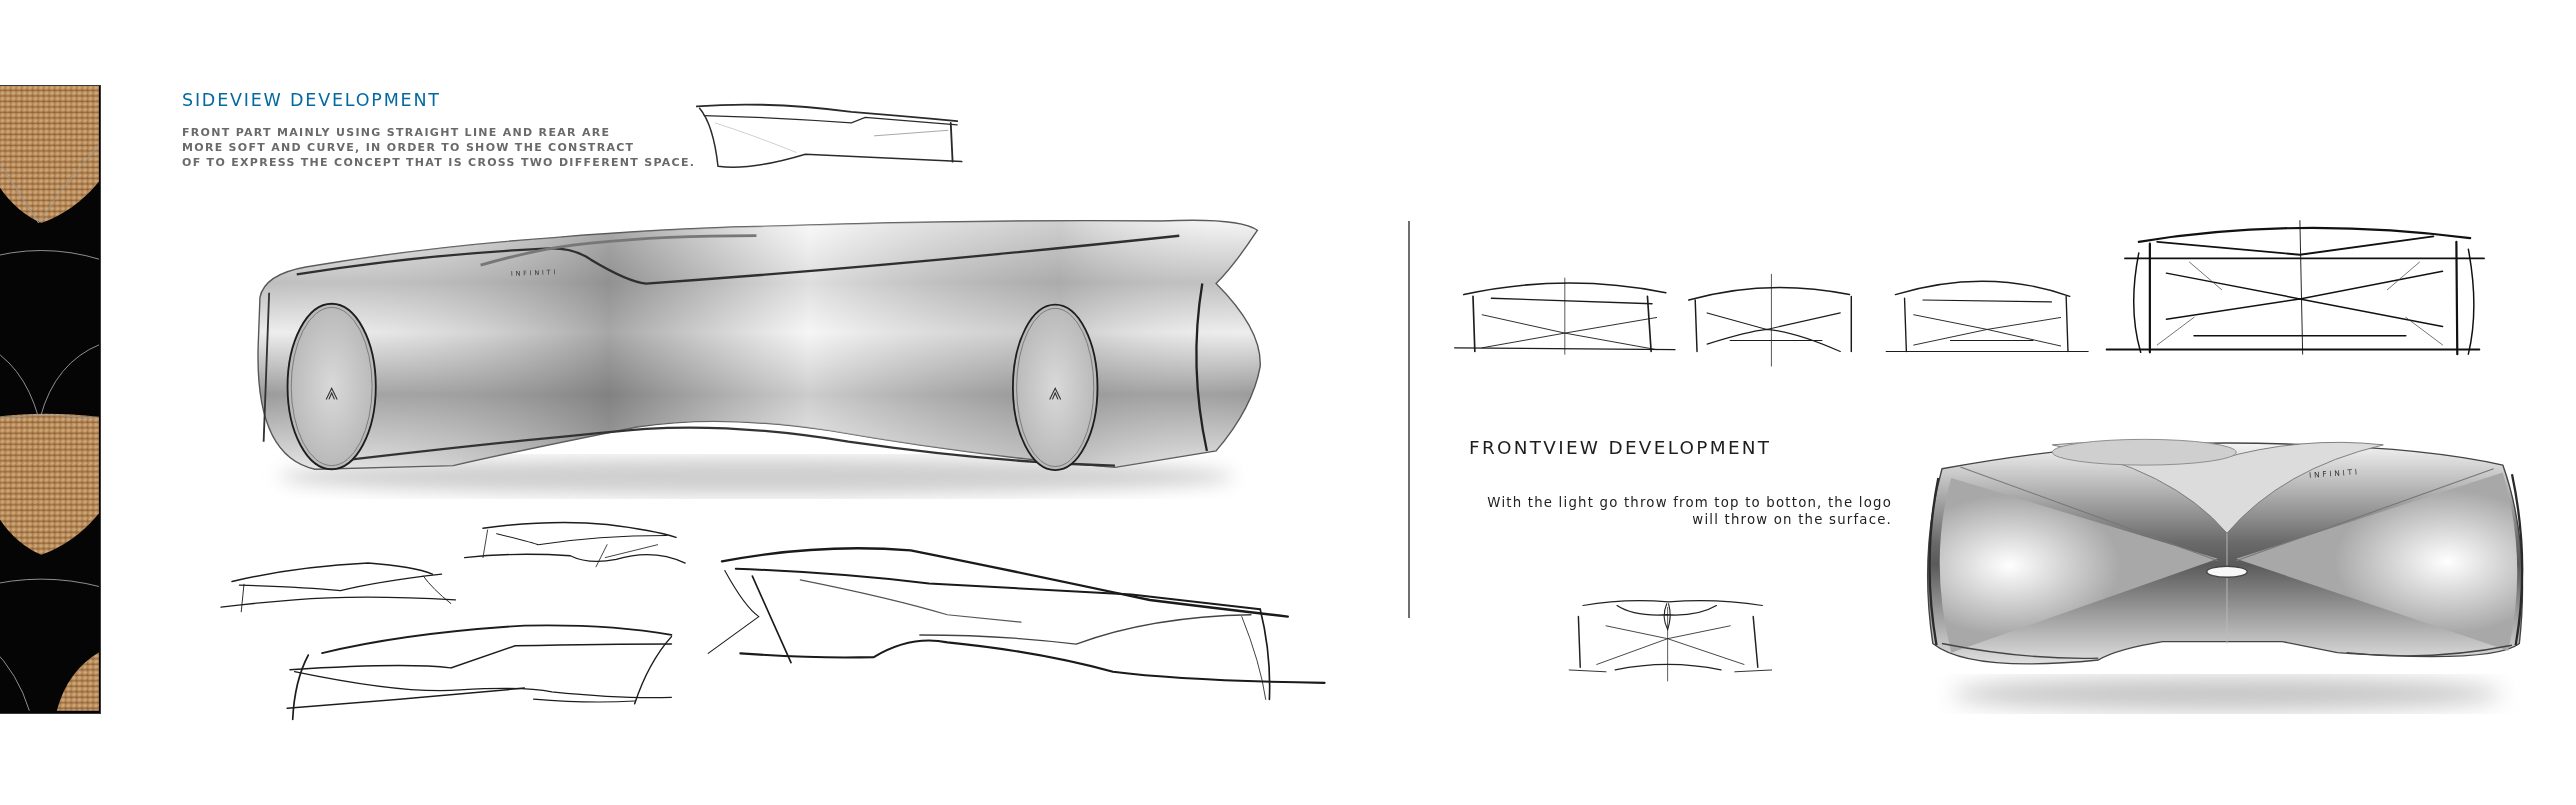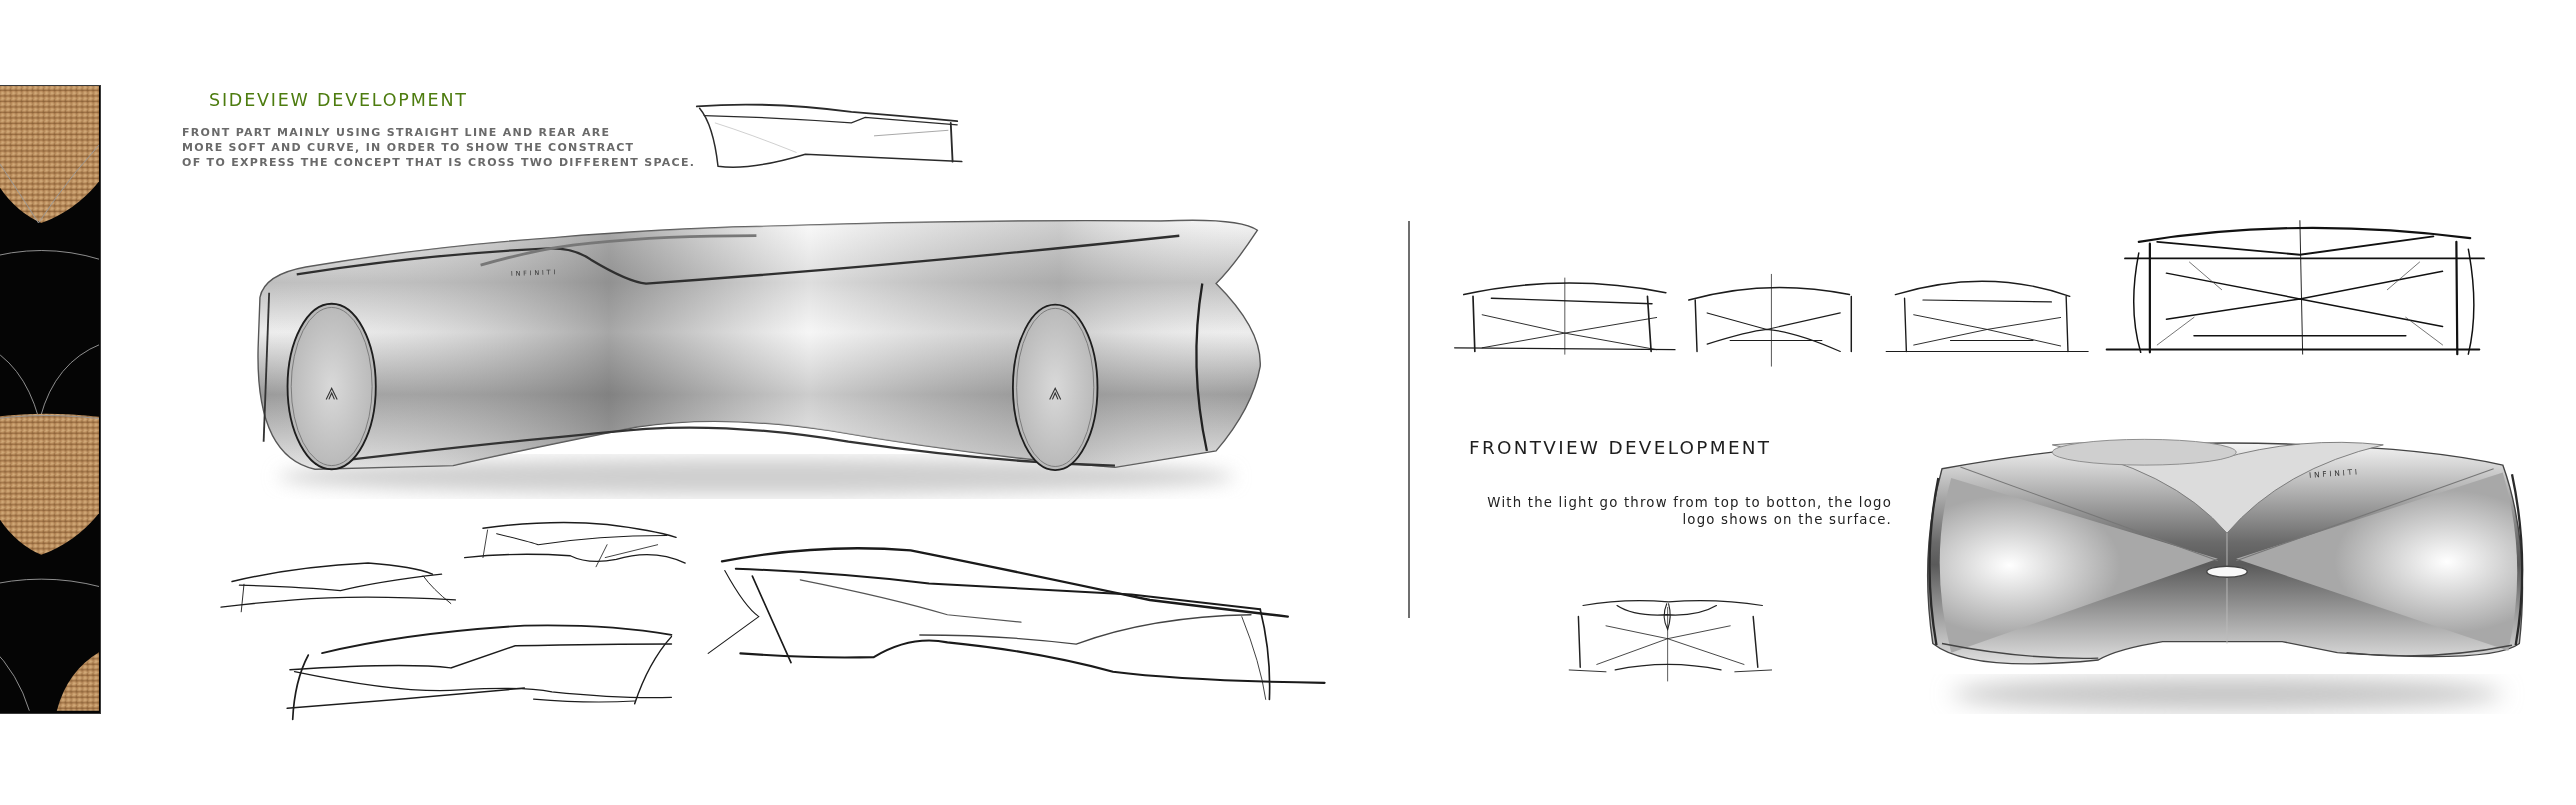--- a/index.html
+++ b/index.html
@@ -14,21 +14,21 @@
       left: 0; top: 85px; width: 101px; height: 629px;
       background: #050505; border: 1.8px solid #3a3a3a; border-left: none;
       box-sizing: border-box; overflow: hidden;
     }
     .deco-strip svg { display: block; }
     
     .section-title {
       font-family: "DejaVu Sans", sans-serif;
       letter-spacing: 1.8px; font-weight: normal; margin: 0;
     }
-    .side-title { left: 182px; top: 90px; font-size: 17.5px; color: #4d7c0f; margin-left: 27px; }
+    .side-title { left: 182px; top: 90px; font-size: 17.5px; color: #0369a1; }
     .side-desc {
       left: 182px; top: 125px; width: 515px;
       font-size: 11px; line-height: 15px; letter-spacing: 1.3px; color: #6a6a6a;
       text-transform: uppercase;
       font-weight: bold;
     }
     .side-desc span { display: block; white-space: nowrap; }
     .front-title { left: 1469px; top: 437px; font-size: 18.4px; color: #1e1e1e; letter-spacing: 2.3px; }
     .front-desc {
       left: 1469px; top: 495px; width: 423px;
@@ -234,21 +234,21 @@
     <path d="M52 30 L52 148 M385 28 L386 150" stroke-width="2.4"></path>
     <path d="M40 40 Q28 100 42 148 M398 36 Q410 100 398 150" stroke-width="1.6"></path>
     <path d="M215 5 L218 150" stroke-width="1"></path>
     <path d="M95 50 L130 80 M310 80 L345 50 M60 140 L100 110 M330 110 L370 140" stroke-width="0.8" stroke="#444"></path>
   </svg>
 </div>
 
 <h2 class="abs section-title front-title">FRONTVIEW DEVELOPMENT</h2>
 <div class="abs front-desc">
   <span>With the light go throw from top to botton, the logo</span>
-  <span>logo shows on the surface.</span>
+  <span>will throw on the surface.</span>
 </div>
 
 <div class="abs sketch" style="left:1569px; top:589px;">
   <svg width="212" height="92" viewBox="0 0 230 100" fill="none" stroke="#222" stroke-linecap="round">
     <path d="M15 18 Q60 10 108 14 Q160 10 210 18" stroke-width="1.2"></path>
     <path d="M52 18 Q70 30 106 28 Q140 30 160 18" stroke-width="1.4"></path>
     <path d="M106 16 Q100 30 107 44 Q112 30 108 16" stroke-width="1.2"></path>
     <path d="M40 40 L107 54 L175 40 M30 82 L107 54 L190 82" stroke-width="0.9"></path>
     <path d="M50 88 Q107 76 165 88" stroke-width="1.4"></path>
     <path d="M10 30 L12 85 M200 30 L205 85" stroke-width="1.6"></path>

